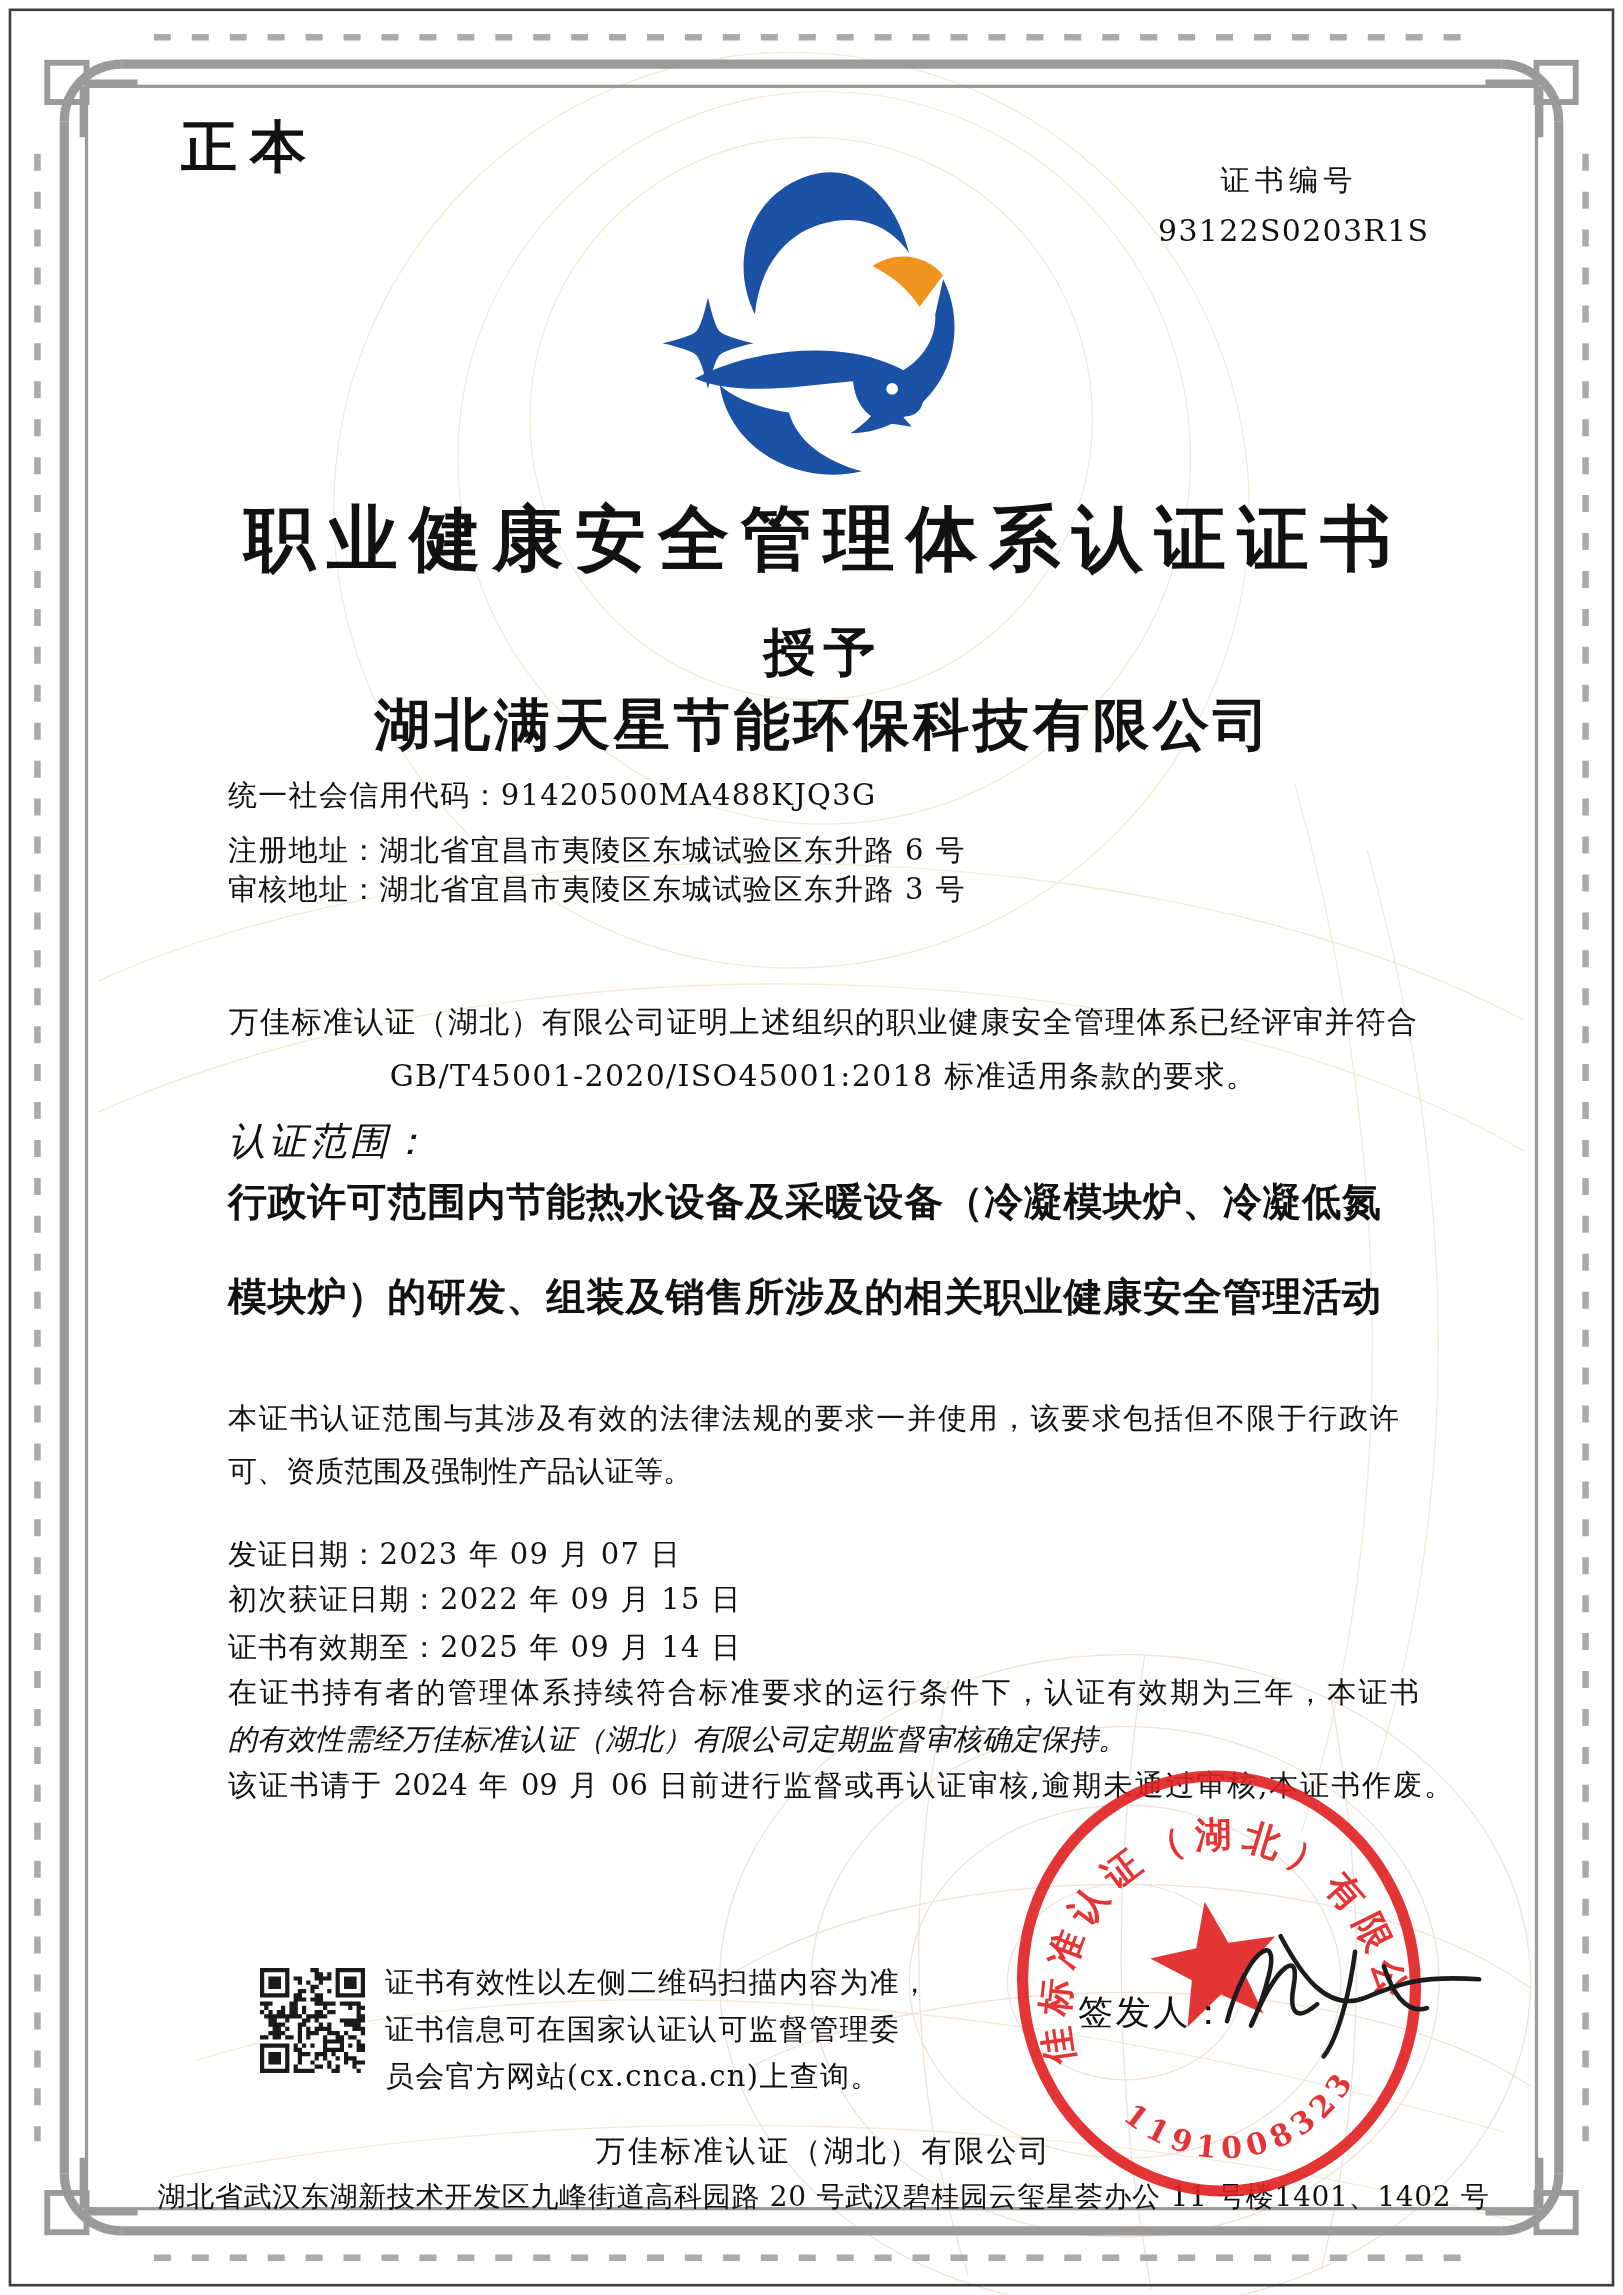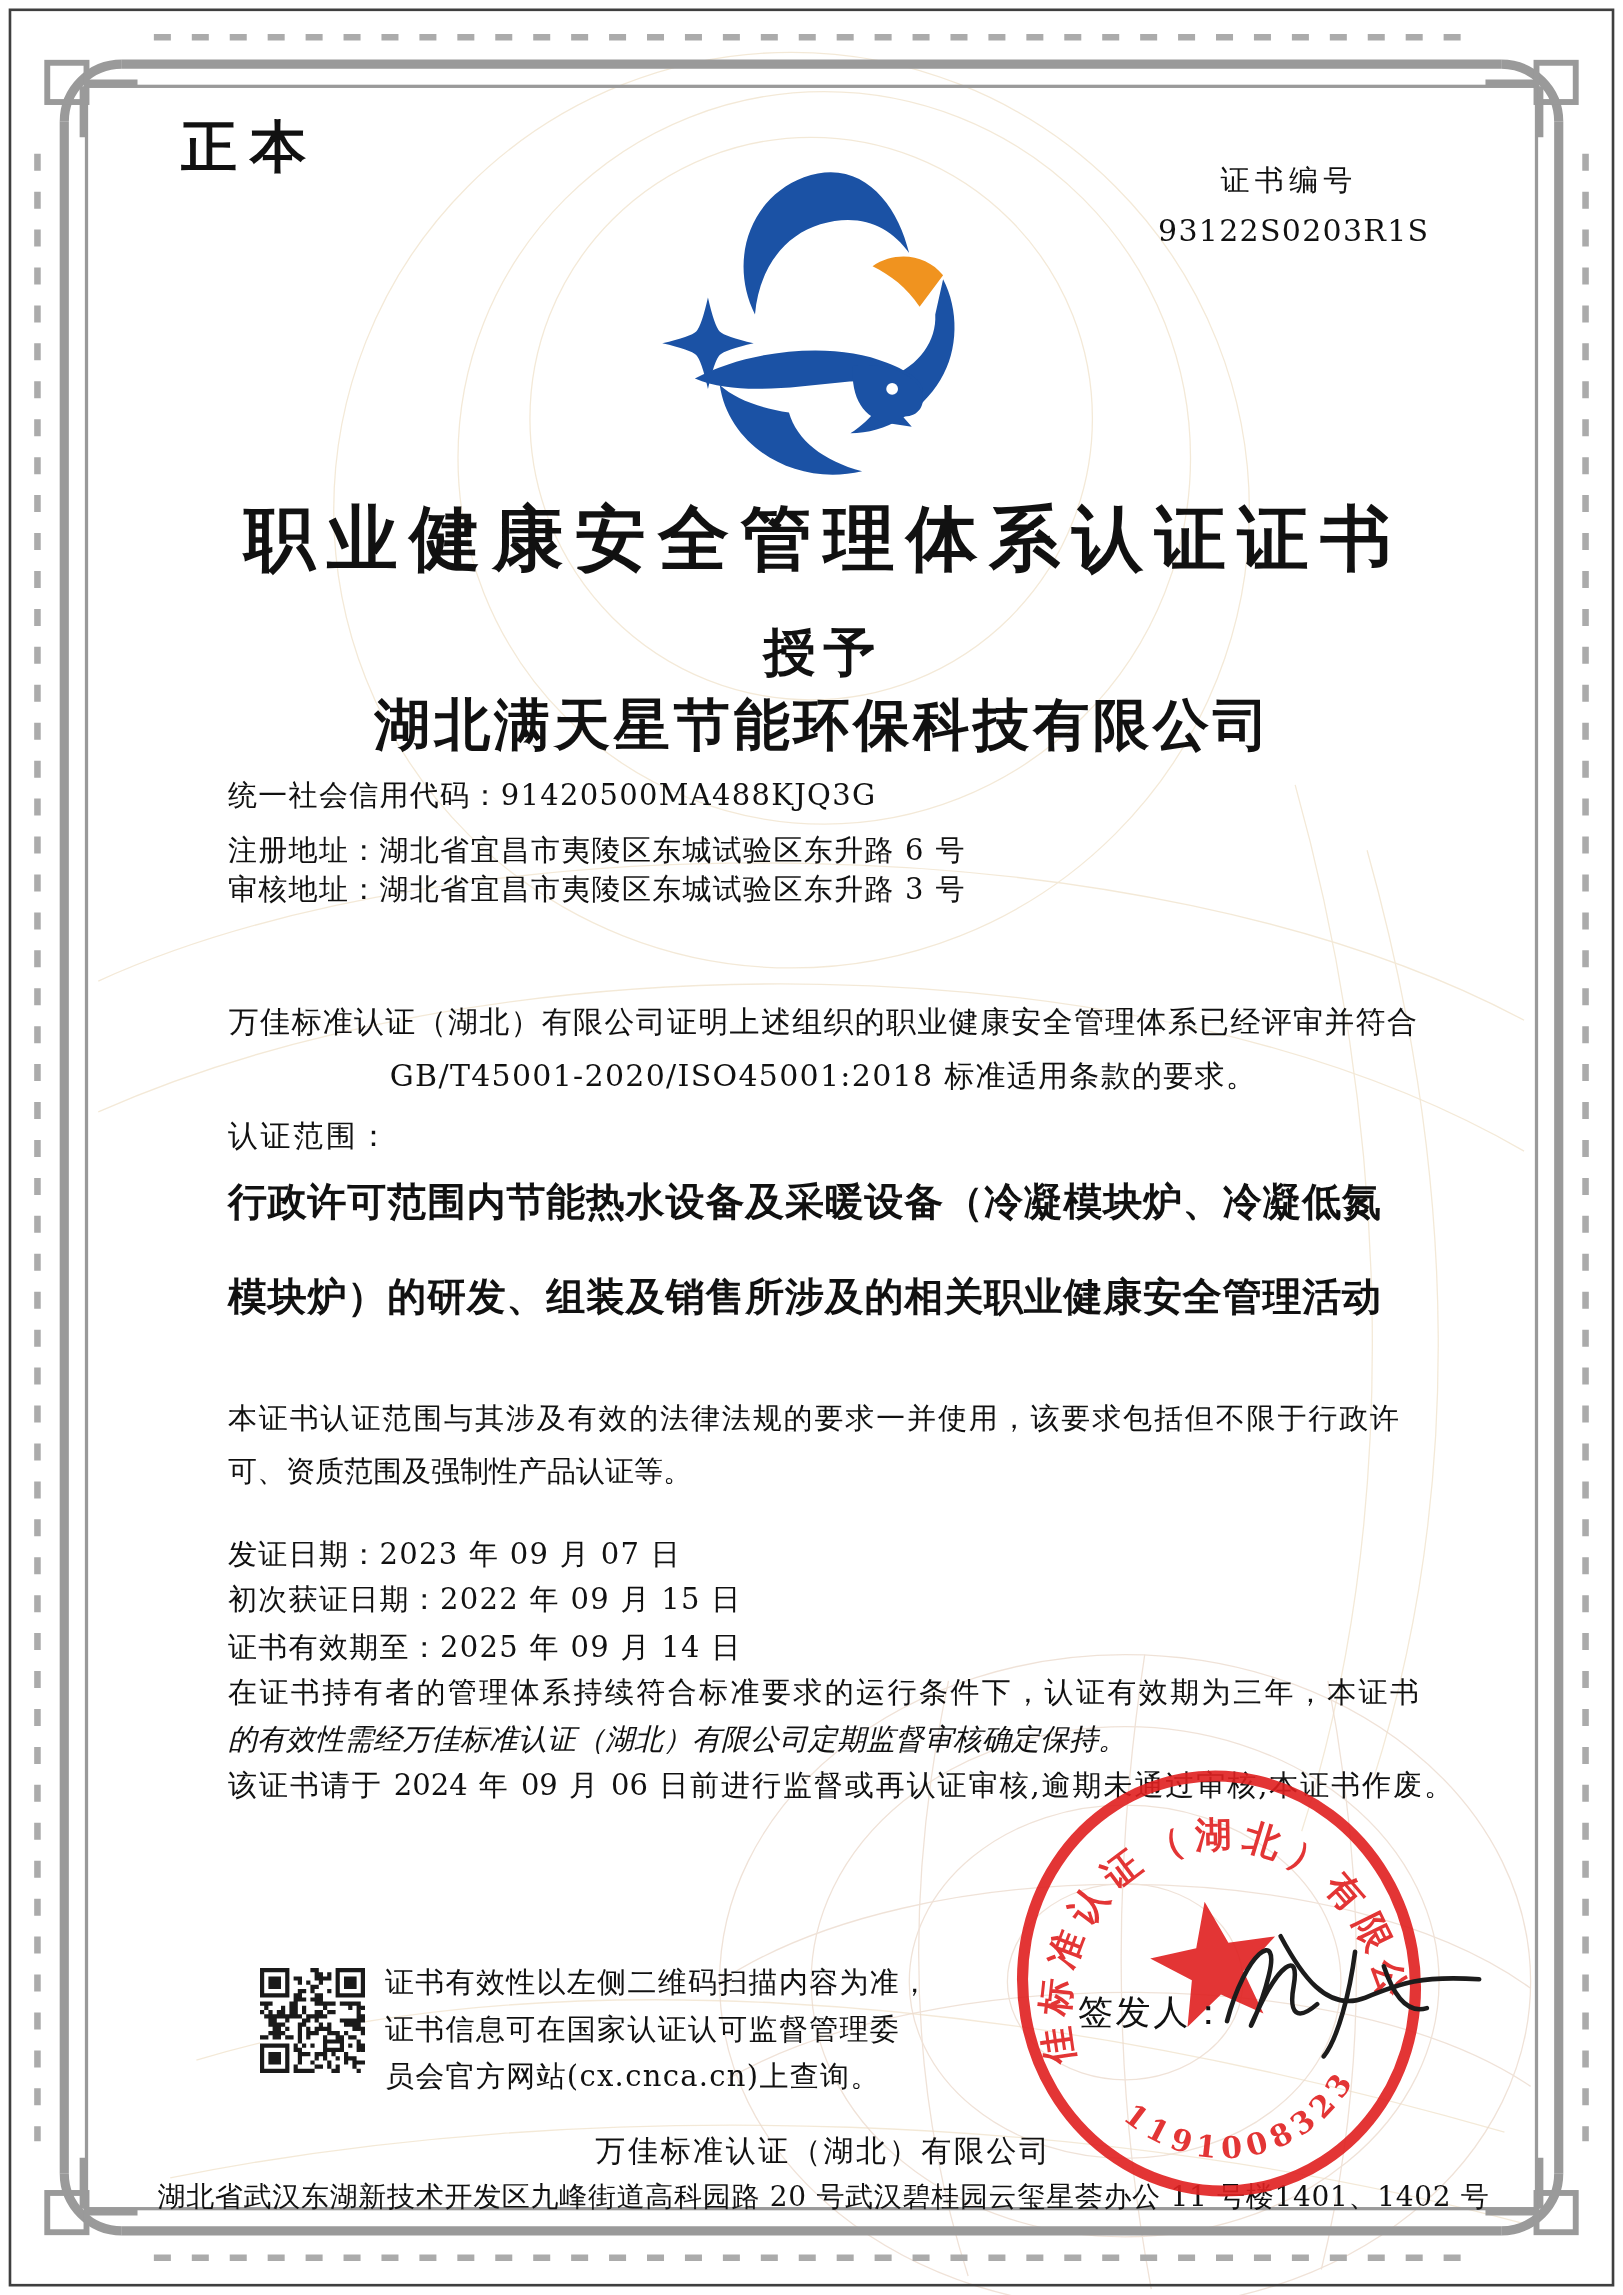--- a/index.html
+++ b/index.html
@@ -16,21 +16,21 @@
 
   .title{top:492px;font-size:71px;font-weight:bold;letter-spacing:11.8px;}
   .award{top:618px;font-size:52px;font-weight:bold;letter-spacing:7.9px;}
   .company{top:688px;font-size:56px;font-weight:bold;letter-spacing:3.9px;}
 
   .infoline{left:228px;font-size:29px;letter-spacing:1.3px;}
   .l-credit{top:776px;} .l-reg{top:823px;margin-top:8px;} .l-audit{top:870px;}
 
   .stmt1{top:1002px;font-size:30px;letter-spacing:1.3px;}
   .stmt2{top:1056px;font-size:30px;letter-spacing:1.3px;}
-  .scope-label{left:228px;top:1116px;font-size:30px;letter-spacing:2.6px;}
+  .scope-label{left:228px;top:1116px;font-size:38px;letter-spacing:2.6px;font-style:italic;}
   .scope{left:228px;width:1153px;font-size:39px;font-weight:600;
          text-align:justify;text-align-last:justify;}
   .scope1{top:1175px;} .scope2{top:1270px;}
 
   .legal{left:228px;width:1171px;font-size:29px;}
   .legal1{top:1399px;text-align:justify;text-align-last:justify;}
   .legal2{top:1452px;}
 
   .d1{top:1535px;} .d2{top:1580px;} .d3{top:1628px;}
   .val{left:228px;font-size:29px;}

